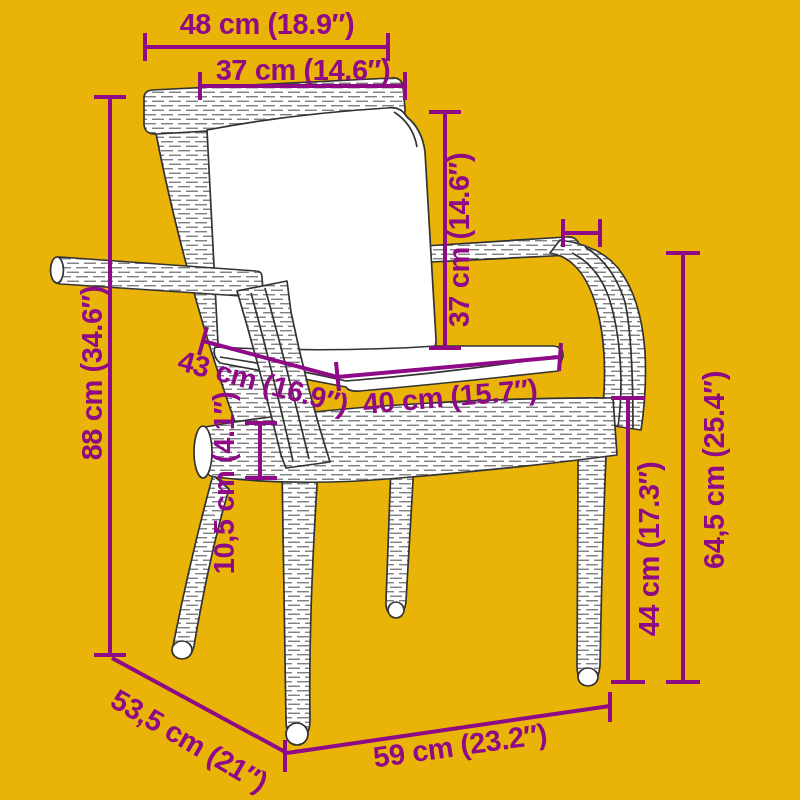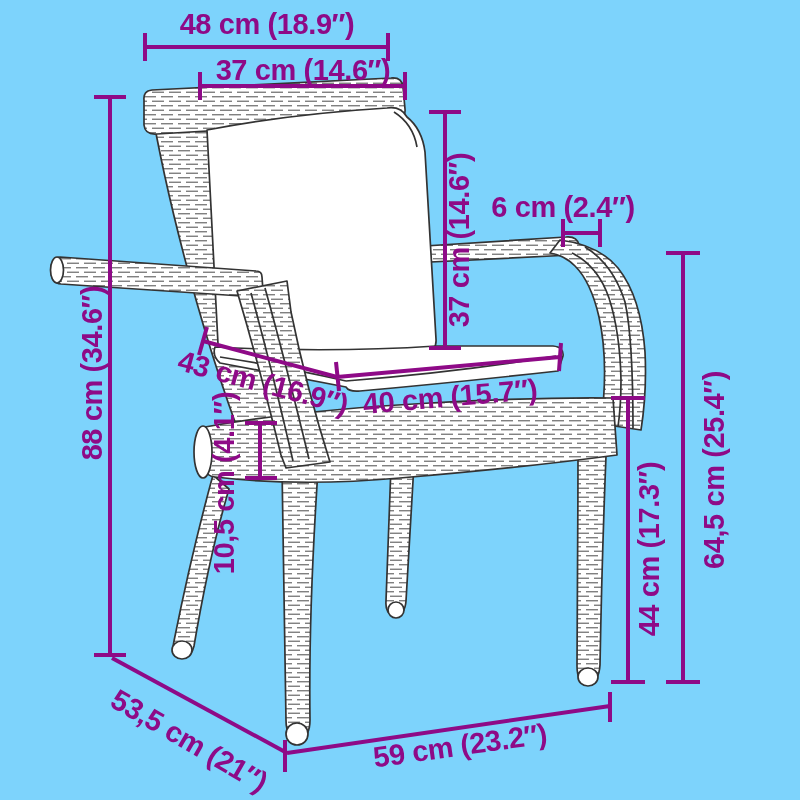--- a/index.html
+++ b/index.html
@@ -1,19 +1,19 @@
 <!DOCTYPE html>
 <html><head>
 <meta charset="utf-8">
 <style>
   html,body{margin:0;padding:0;background:#ffffff;}
   .stage{
     position:relative;
     width:800px;height:800px;
-    background:#7dd3fc;
+    background:#eab308;
     overflow:hidden;
     font-family:"Liberation Sans",sans-serif;
   }
   .stage svg{position:absolute;inset:0;}
   .dim-label{
     position:absolute;
     transform:translate(-50%,-50%) rotate(var(--r,0deg));
     font-weight:700;
     font-size:29px;
     letter-spacing:-0.4px;
@@ -87,21 +87,20 @@
       <path d="M628 398 V682 M611 398 H645 M611 682 H645"></path>
       <path d="M683 253 V682 M666 253 H700 M666 682 H700"></path>
       <path d="M112 658 L287 753"></path>
       <path d="M287 753 L610 706 M285 740 V772 M610 692 V722"></path>
     </g>
   </svg>
 
   <div class="dim-label" style="left:267px;top:24px;--r:0deg">48 cm (18.9″)</div>
   <div class="dim-label" style="left:303px;top:70px;--r:0deg">37 cm (14.6″)</div>
   <div class="dim-label" style="left:459px;top:240px;--r:-90deg">37 cm (14.6″)</div>
-  <div class="dim-label" style="left:563px;top:207px;--r:0deg">6 cm (2.4″)</div>
   <div class="dim-label" style="left:92px;top:373px;--r:-90deg">88 cm (34.6″)</div>
   <div class="dim-label" style="left:263px;top:383px;--r:15deg">43 cm (16.9″)</div>
   <div class="dim-label" style="left:450px;top:397px;--r:-5deg">40 cm (15.7″)</div>
   <div class="dim-label" style="left:224px;top:483px;--r:-90deg">10,5 cm (4.1″)</div>
   <div class="dim-label" style="left:649px;top:549px;--r:-90deg">44 cm (17.3″)</div>
   <div class="dim-label" style="left:714px;top:470px;--r:-90deg">64,5 cm (25.4″)</div>
   <div class="dim-label" style="left:189px;top:741px;--r:30deg">53,5 cm (21″)</div>
   <div class="dim-label" style="left:460px;top:746px;--r:-8deg">59 cm (23.2″)</div>
 
 </div>

